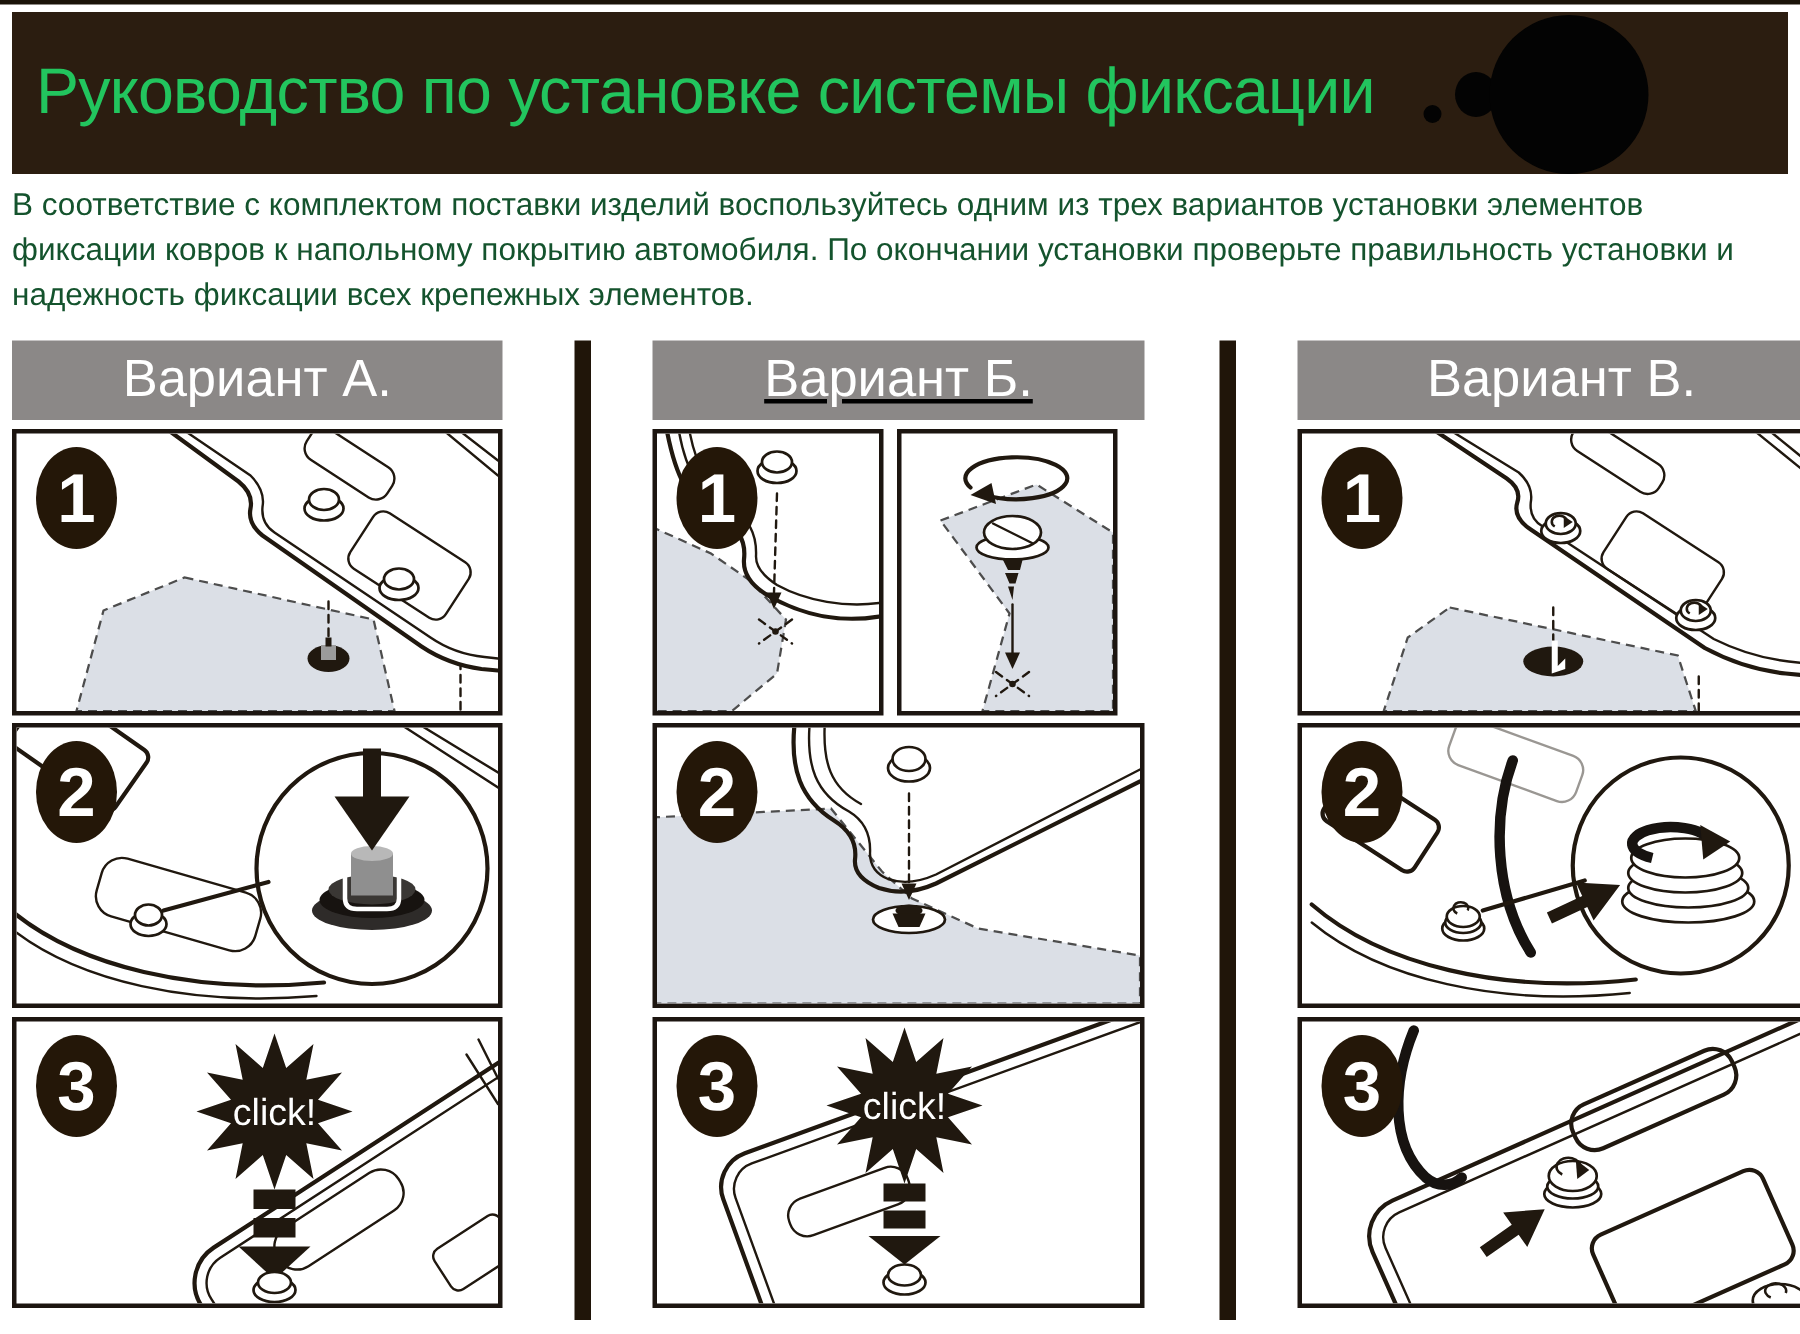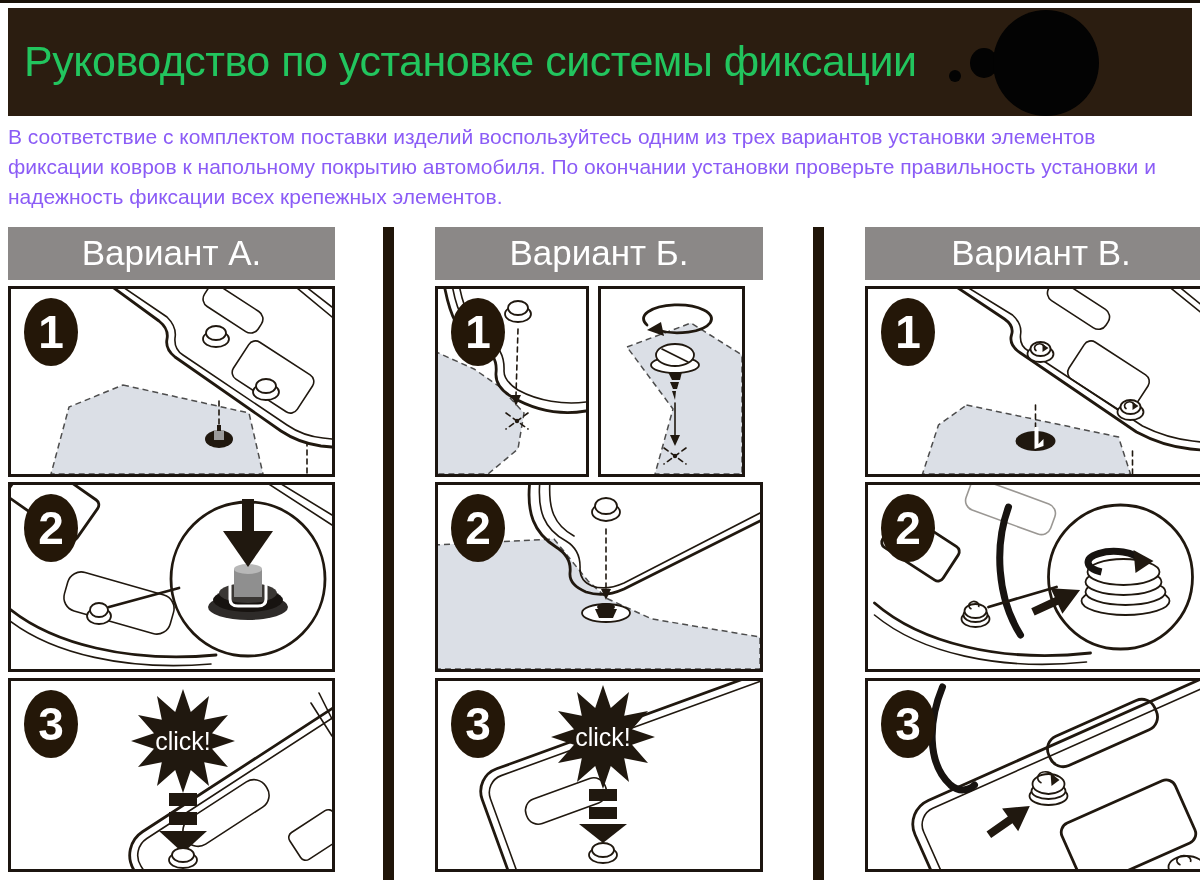--- a/index.html
+++ b/index.html
@@ -5,25 +5,25 @@
   html,body{margin:0;padding:0;background:#fff;}
   .page{position:relative;width:1200px;height:889px;background:#fff;overflow:hidden;
         font-family:"Liberation Sans",sans-serif;}
   .topline{position:absolute;left:0;top:0;width:1200px;height:3px;background:#1a1208;}
   .topbar{position:absolute;left:8px;top:8px;width:1184px;height:108px;background:#2b1d10;}
   .topbar h1{margin:0;padding:0 0 0 16px;color:#22c55e;font-size:43px;font-weight:400;
              letter-spacing:-0.5px;line-height:106px;white-space:nowrap;}
   .logo-big{position:absolute;left:985px;top:2px;width:106px;height:106px;border-radius:50%;background:#030303;}
   .logo-bump{position:absolute;left:962px;top:40px;width:28px;height:30px;border-radius:50%;background:#030303;}
   .logo-dot{position:absolute;left:941px;top:62px;width:12px;height:12px;border-radius:50%;background:#030303;}
-  .intro{position:absolute;left:8px;top:122px;width:1170px;margin:0;color:#8b5cf6;
+  .intro{position:absolute;left:8px;top:122px;width:1170px;margin:0;color:#14532d;
          font-size:21px;line-height:30px;}
   .col{position:absolute;top:227px;}
   .col-a{left:8px;width:327px;}
-  .col-b{left:435px;width:328px;}
+  .col-b{left:435px;width:328px;text-decoration:underline;}
   .col-c{left:865px;width:352px;}
   .divider{position:absolute;top:227px;width:11px;height:653px;background:#201509;}
   .div1{left:383px;} .div2{left:813px;}
   .vhead{height:53px;background:#8b8887;color:#fff;font-size:35px;font-weight:400;
          text-align:center;line-height:52px;margin-bottom:6px;}
   .panel{position:relative;border:3px solid #1c1510;background:#fff;overflow:hidden;}
   .h1{height:185px;margin-bottom:5px;}
   .h2{height:184px;margin-bottom:6px;}
   .h3{height:188px;}
   .subrow{display:flex;gap:9px;height:191px;margin-bottom:5px;}

